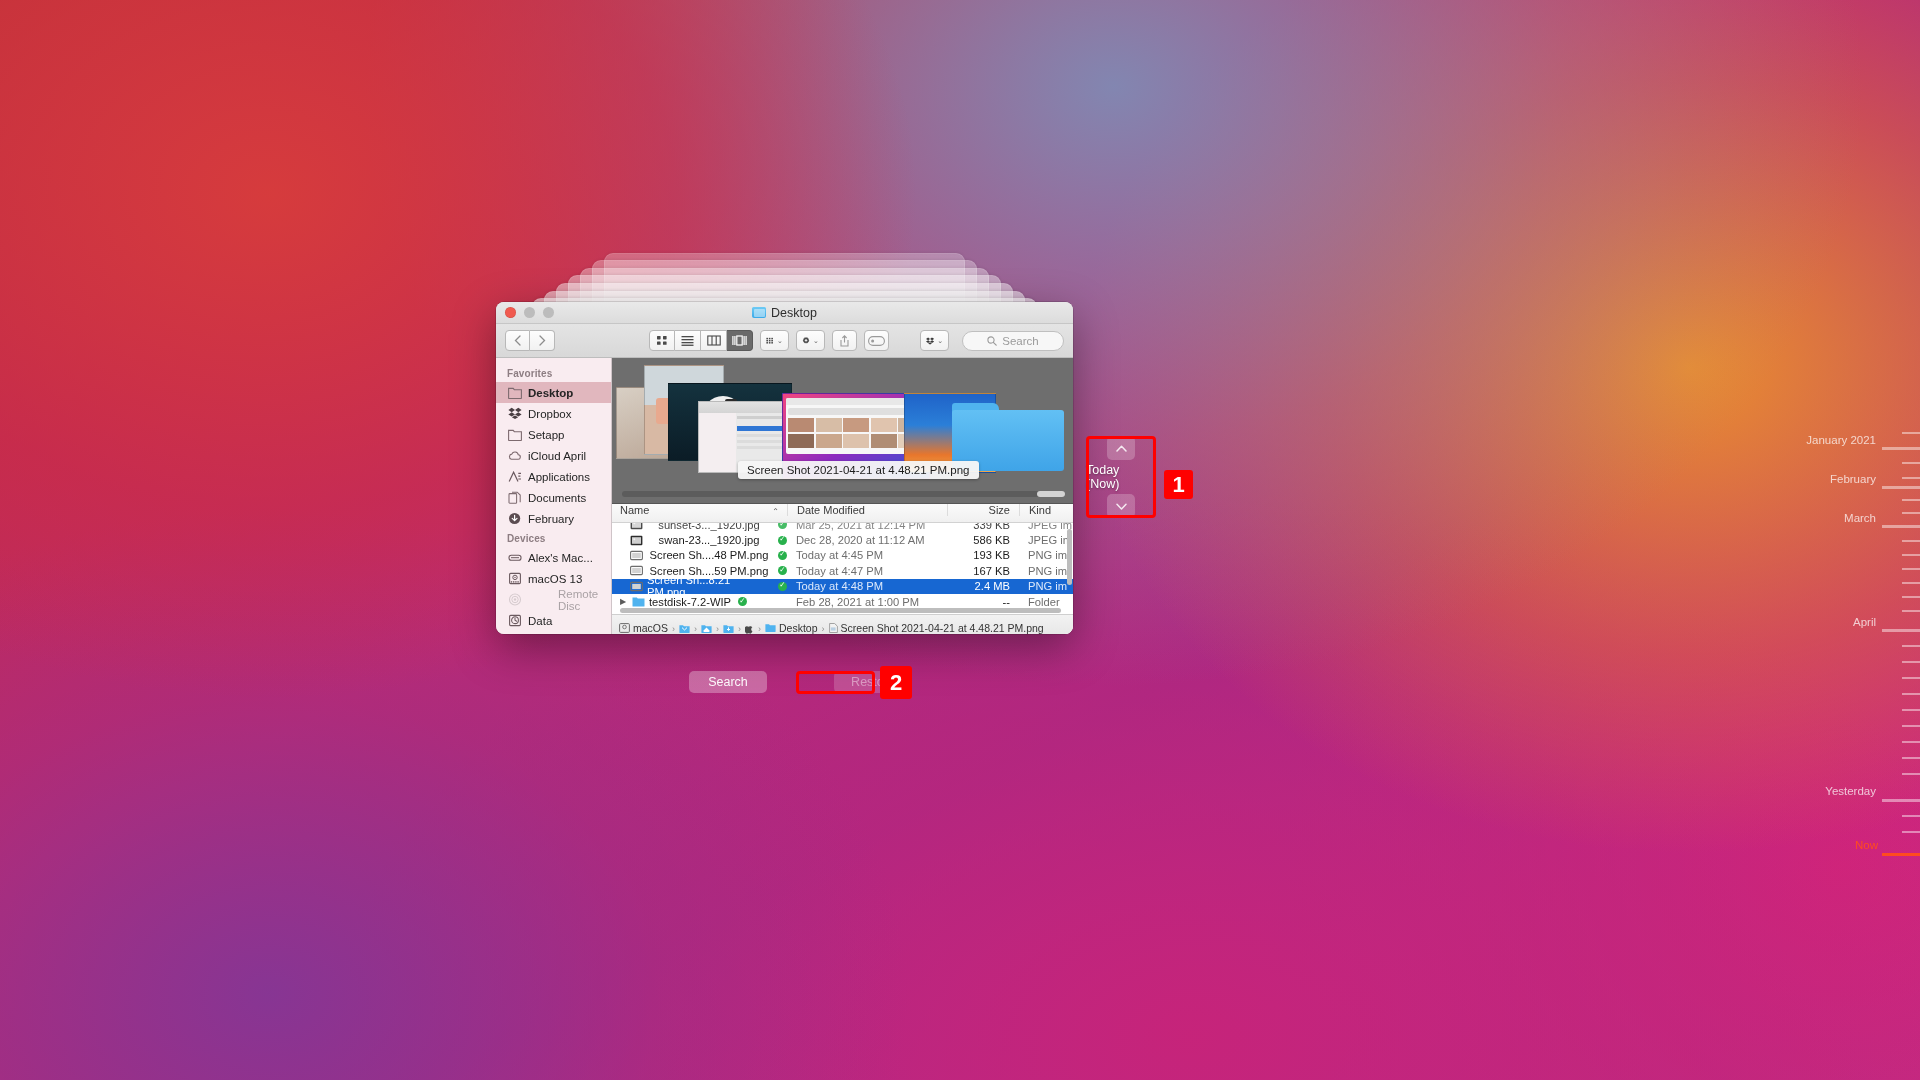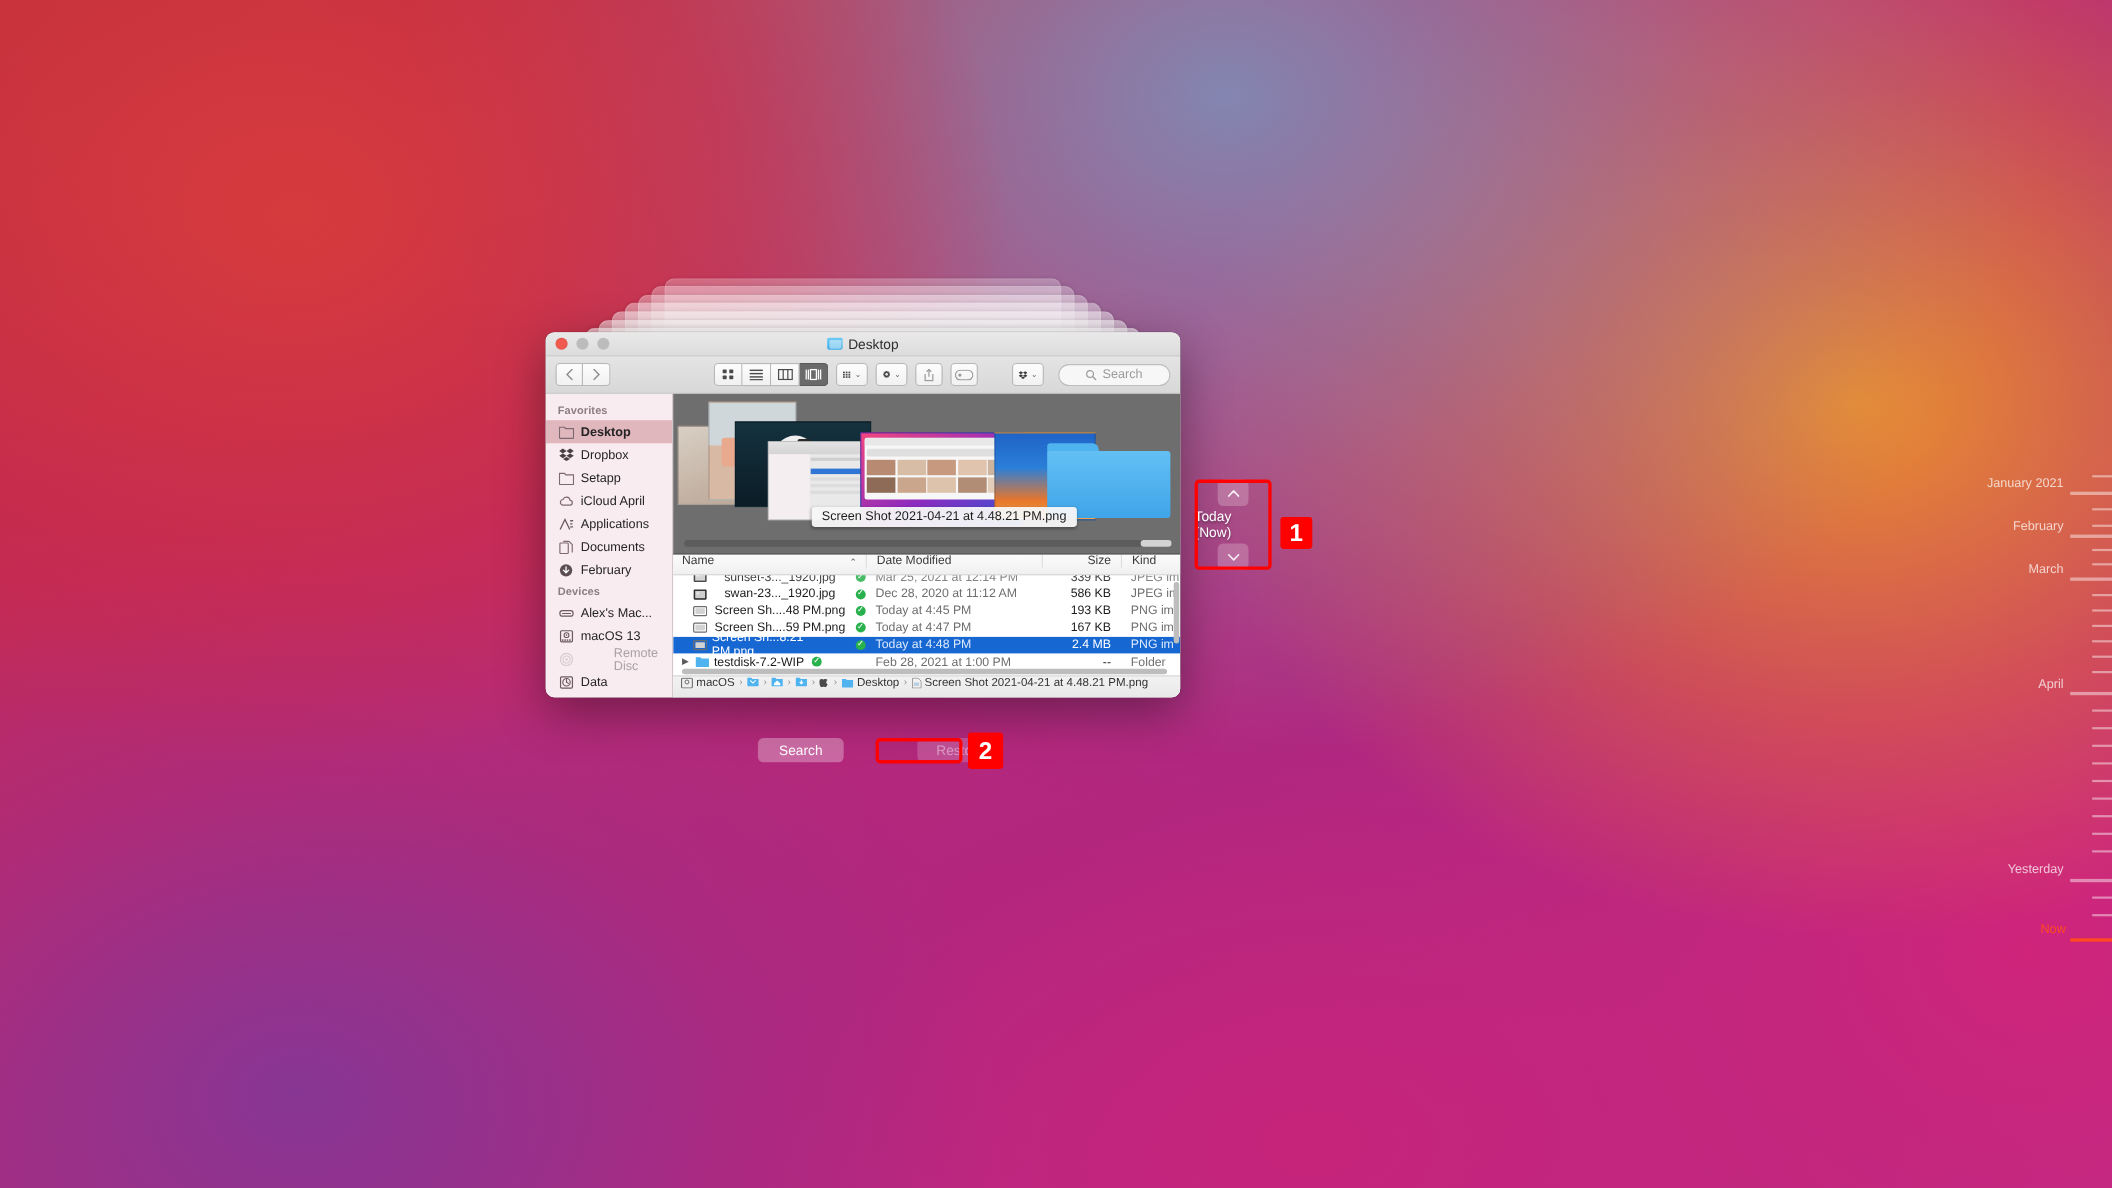--- a/index.html
+++ b/index.html
@@ -157,21 +157,21 @@
   .disc { width: 9px; height: 9px; border-radius: 50%; background: #28b14c; flex: none;
           position: relative; margin-left: 3px; }
   .disc:after { content: "✓"; position: absolute; left: 1.2px; top: -1.5px; font-size: 7.5px; color: #fff; }
   .twisty { width: 8px; font-size: 8px; color: #5b5b5b; flex: none; }
   .fico { width: 13px; height: 11px; flex: none; }
   .indent { padding-left: 18px !important; justify-content: space-between; }
 
   #pathbar {
     height: 20px; background: linear-gradient(#f2f2f2, #e8e8e8);
     border-top: 1px solid #cfcfcf;
-    display: flex; align-items: flex-start; gap: 4px; padding-left: 7px;
+    display: flex; align-items: flex-end; gap: 4px; padding-left: 7px;
     font-size: 10.5px; color: #333;
   }
   .pb-sep { color: #8d8d8d; font-size: 9px; }
   .pb-crumb { display: flex; align-items: center; gap: 3px; }
 
   
   #tm-nav {
     position: absolute; left: 1086px; top: 436px; width: 70px; height: 82px;
     display: flex; flex-direction: column; align-items: center; justify-content: space-between;
   }

